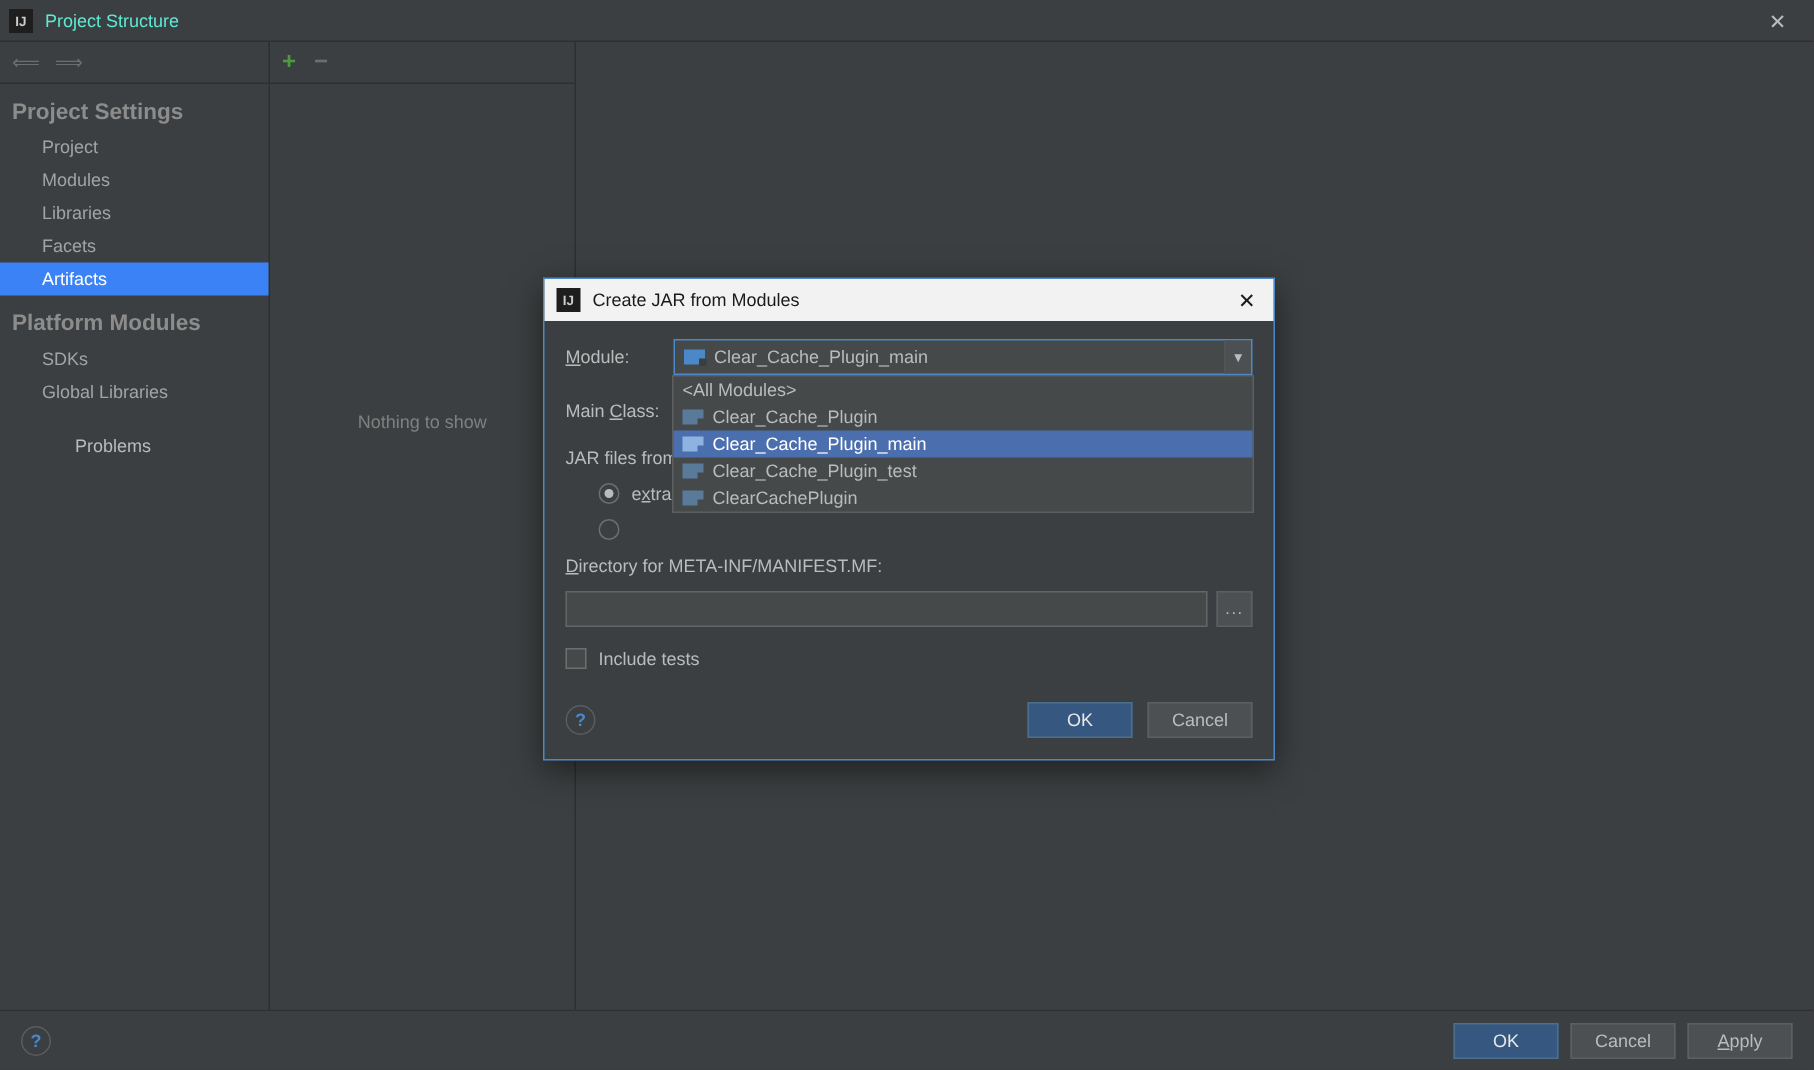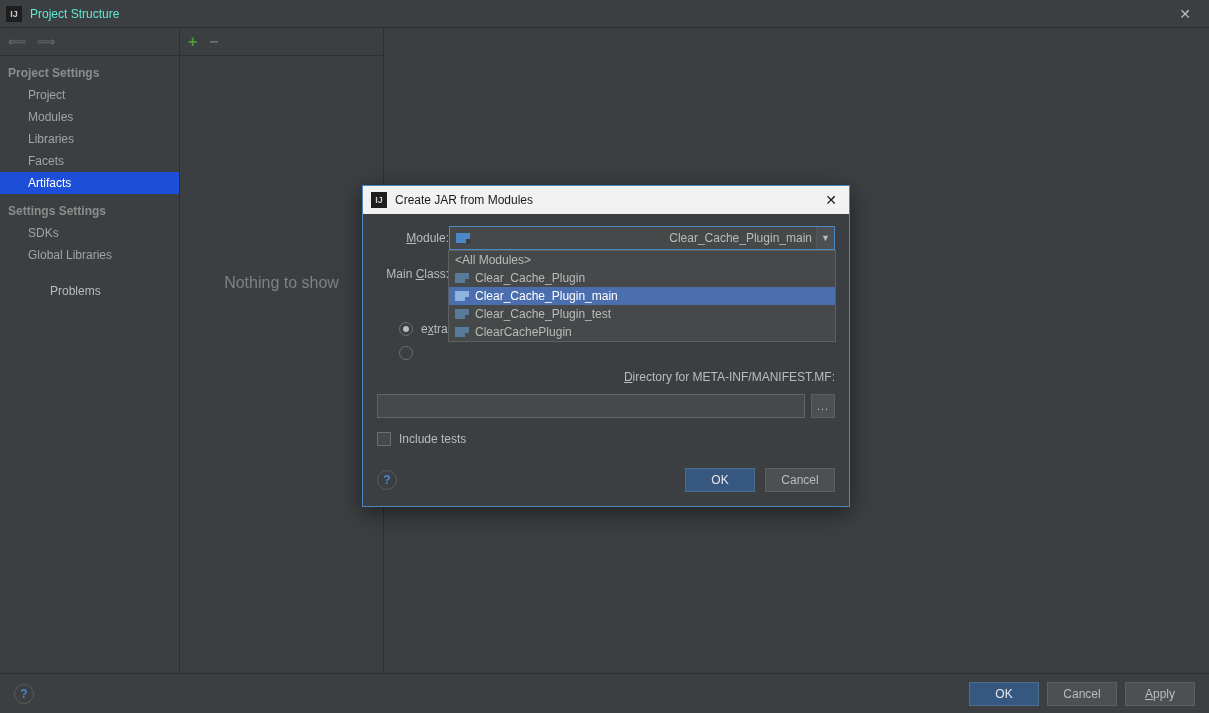--- a/index.html
+++ b/index.html
@@ -9,47 +9,47 @@
 .titlebar { height: 28px; background: #3c3f41; display: flex; align-items: center; padding: 0 6px; border-bottom: 1px solid #2d2f30; }
 .titlebar .appicon { width: 16px; height: 16px; background: #1e1e1e; display: inline-flex; align-items: center; justify-content: center; font-size: 9px; color: #ccc; font-weight: bold; margin-right: 8px; }
 .titlebar .title { flex: 1; color: #5eead4; font-size: 12px; }
 .titlebar .close { width: 36px; text-align: center; color: #bbbbbb; font-size: 14px; cursor: pointer; }
 
 
 .main { display: flex; height: calc(713px - 28px - 40px); }
 .sidebar { width: 180px; background: #3c3f41; border-right: 1px solid #2d2f30; }
 .sidebar-toolbar { height: 28px; border-bottom: 1px solid #2d2f30; display: flex; align-items: center; padding: 0 8px; gap: 10px; }
 .sidebar-toolbar .arr { color: #6e6e6e; font-size: 13px; cursor: pointer; }
-.sidebar-section-header { color: #8c8c8c; font-weight: bold; padding: 10px 8px 4px 8px; font-size: 12px; }
+.sidebar-section-header { color: #8c8c8c; font-weight: bold; padding: 10px 8px 4px 8px; font-size: 15px; }
 .sidebar-item { padding: 4px 8px 4px 28px; color: #a3a3a3; cursor: pointer; }
-.sidebar-item.selected { background: #1d4ed8; color: #fff; }
+.sidebar-item.selected { background: #3b82f6; color: #fff; }
 .sidebar-problems { padding: 18px 8px 4px 28px; color: #bbbbbb; margin-left: 22px; }
 
 .content { flex: 1; display: flex; background: #3c3f41; }
 .content-left { width: 204px; border-right: 1px solid #2d2f30; }
 .content-toolbar { height: 28px; border-bottom: 1px solid #2d2f30; display: flex; align-items: center; padding: 0 8px; gap: 12px; }
 .content-toolbar .plus { color: #4e9a3f; font-size: 16px; font-weight: bold; cursor: pointer; }
 .content-toolbar .minus { color: #6e6e6e; font-size: 16px; font-weight: bold; cursor: pointer; }
-.content-empty { text-align: center; color: #808080; padding-top: 218px; font-size: 16px; }
+.content-empty { text-align: center; color: #808080; padding-top: 218px; font-size: 12px; }
 .content-right { flex: 1; }
 
 
 .footer { height: 40px; background: #3c3f41; border-top: 1px solid #2d2f30; display: flex; align-items: center; padding: 0 14px; }
 .footer .help { width: 20px; height: 20px; border-radius: 50%; border: 1px solid #5a5d5f; display: flex; align-items: center; justify-content: center; color: #4a88c7; font-weight: bold; font-size: 12px; cursor: pointer; }
 .footer .spacer { flex: 1; }
 .footer .btn { min-width: 70px; height: 24px; background: #4c5052; border: 1px solid #5e6060; color: #bbbbbb; display: inline-flex; align-items: center; justify-content: center; margin-left: 8px; padding: 0 14px; cursor: pointer; font-size: 12px; }
 .footer .btn.primary { background: #365880; border: 1px solid #4c708c; color: #e8e8e8; }
 
 
 .dialog { position: absolute; left: 362px; top: 185px; width: 488px; background: #3c3f41; border: 1px solid #4a88c7; box-shadow: 0 6px 20px rgba(0,0,0,0.5); }
 .dialog-title { height: 28px; background: #f2f2f2; display: flex; align-items: center; padding: 0 8px; color: #1a1a1a; font-size: 12px; }
 .dialog-title .dicon { width: 16px; height: 16px; background: #1e1e1e; display: inline-flex; align-items: center; justify-content: center; font-size: 9px; color: #ccc; font-weight: bold; margin-right: 8px; }
 .dialog-title .dt { flex: 1; }
 .dialog-title .dclose { color: #1a1a1a; font-size: 14px; cursor: pointer; padding: 0 4px; }
-.dialog-body { padding: 12px 14px 14px 14px; color: #bbbbbb; font-size: 12px; text-align: right; }
+.dialog-body { padding: 12px 14px 14px 14px; color: #bbbbbb; font-size: 12px; }
 .form-row { display: flex; align-items: center; margin-bottom: 12px; }
 .form-row .lbl { width: 72px; }
 .form-row .fld { flex: 1; position: relative; }
 .combo { height: 24px; background: #45494a; border: 1px solid #4a88c7; display: flex; align-items: center; padding: 0 6px; cursor: pointer; }
 .combo .modicon { width: 14px; height: 10px; background: #4a88c7; margin-right: 6px; position: relative; }
 .combo .modicon::after { content: ""; position: absolute; right: -1px; bottom: -1px; width: 5px; height: 5px; background: #3c3f41; }
 .combo .combotxt { flex: 1; color: #bbbbbb; }
 .combo .caret { width: 18px; height: 22px; margin: -6px -6px -6px 4px; background: #4c5052; display: flex; align-items: center; justify-content: center; color: #bbbbbb; font-size: 9px; border-left: 1px solid #555; }
 
 .dropdown { position: absolute; top: 24px; left: -1px; right: -1px; background: #45494a; border: 1px solid #5e6060; z-index: 10; }
@@ -93,21 +93,21 @@
     <div class="sidebar-toolbar">
       <span class="arr">⟸</span>
       <span class="arr">⟹</span>
     </div>
     <div class="sidebar-section-header">Project Settings</div>
     <div class="sidebar-item">Project</div>
     <div class="sidebar-item">Modules</div>
     <div class="sidebar-item">Libraries</div>
     <div class="sidebar-item">Facets</div>
     <div class="sidebar-item selected">Artifacts</div>
-    <div class="sidebar-section-header">Settings Settings</div>
+    <div class="sidebar-section-header">Platform Modules</div>
     <div class="sidebar-item">SDKs</div>
     <div class="sidebar-item">Global Libraries</div>
     <div class="sidebar-problems">Problems</div>
   </div>
 
   <div class="content">
     <div class="content-left">
       <div class="content-toolbar">
         <span class="plus">+</span>
         <span class="minus">−</span>

